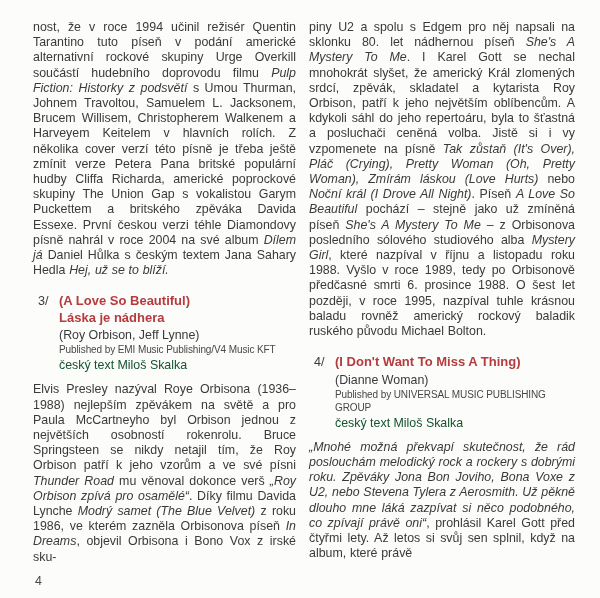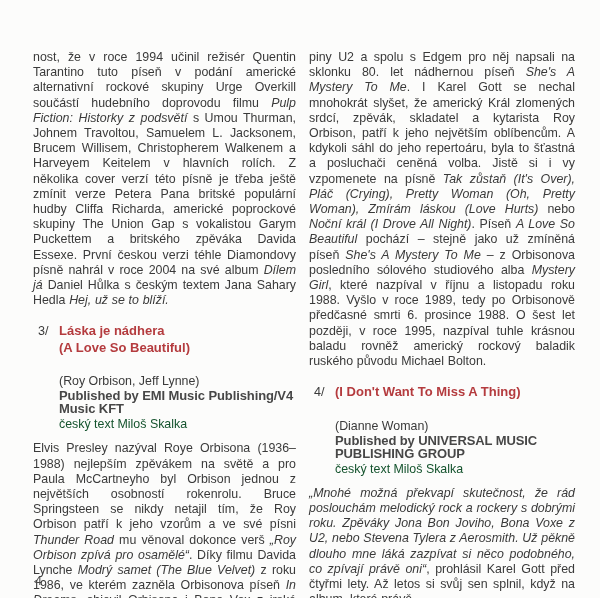--- a/index.html
+++ b/index.html
@@ -5,21 +5,21 @@
   html,body{margin:0;padding:0;background:#e9e9e7;}
   .page{
     position:relative;
     width:600px;height:598px;
     margin:0 auto;
     background:#fcfcfb;
     overflow:hidden;
     font-family:"Liberation Sans","DejaVu Sans",sans-serif;
     color:#3a3a3a;
     box-sizing:border-box;
-    padding:50px 25px 0 33px;
+    padding:20px 25px 0 33px;
   }
   .columns{display:flex;gap:13px;}
   .col{flex:0 0 auto;}
   .col-left{width:263px;}
   .col-right{width:266px;}
   p.body{
     margin:0;
     font-size:12.4px;
     line-height:15.2px;
     text-align:justify;
@@ -32,43 +32,43 @@
   .track-head{display:flex;align-items:flex-start;}
   .track-num{
     flex:0 0 21px;
     font-size:12.6px;line-height:16.5px;color:#3a3a3a;
   }
   .track-titles{flex:1 1 auto;}
   .track-title{
     font-size:13px;line-height:16.5px;
     font-weight:bold;color:var(--accent,#b43b3e);
   }
-  .track-writers{font-size:12.4px;line-height:16px;color:#3a3a3a;margin-top:17px;}
-  .track-pub{font-size:13px;line-height:13px;color:#474747;letter-spacing:-0.1px;font-weight:bold;}
+  .track-writers{font-size:12.4px;line-height:16px;color:#3a3a3a;margin-top:1px;}
+  .track-pub{font-size:10px;line-height:13px;color:#474747;letter-spacing:-0.1px;}
   .track-credit{font-size:12.4px;line-height:16px;color:#14532d;margin-top:1px;}
   .page-number{
     position:absolute;left:35px;top:574px;
     font-size:12.4px;color:#4a4a4a;
   }
 </style>
 </head>
 <body>
 
 <div class="page">
   <div class="columns">
 
     <div class="col col-left">
       <p class="body" lang="cs"><span>nost, že v roce 1994 učinil režisér Quentin Tarantino tuto píseň v podání americké alternativní rockové skupiny Urge Overkill součástí hudebního doprovodu filmu </span><i>Pulp Fiction: Historky z podsvětí</i><span> s Umou Thurman, Johnem Travoltou, Samuelem L. Jacksonem, Brucem Willisem, Christopherem Walkenem a Harveyem Keitelem v hlavních rolích. Z několika cover verzí této písně je třeba ještě zmínit verze Petera Pana britské populární hudby Cliffa Richarda, americké poprockové skupiny The Union Gap s vokalistou Garym Puckettem a britského zpěváka Davida Essexe. První českou verzi téhle Diamondovy písně nahrál v roce 2004 na své album </span><i>Dílem já</i><span> Daniel Hůlka s českým textem Jana Sahary Hedla </span><i>Hej, už se to blíží.</i></p>
 
       <div class="track">
         <div class="track-head">
           <span class="track-num">3/</span>
           <div class="track-titles">
+            <div class="track-title">(A Love So Beautiful)</div>
             <div class="track-title">Láska je nádhera</div>
-            <div class="track-title">(A Love So Beautiful)</div>
             <div class="track-writers">(Roy Orbison, Jeff Lynne)</div>
             <div class="track-pub">Published by EMI Music Publishing/V4 Music KFT</div>
             <div class="track-credit">český text Miloš Skalka</div>
           </div>
         </div>
       </div>
 
       <p class="body" lang="cs"><span>Elvis Presley nazýval Roye Orbisona (1936–1988) nejlepším zpěvákem na světě a pro Paula McCartneyho byl Orbison jednou z největších osobností rokenrolu. Bruce Springsteen se nikdy netajil tím, že Roy Orbison patří k jeho vzorům a ve své písni </span><i>Thunder Road</i><span> mu věnoval dokonce verš </span><i>„Roy Orbison zpívá pro osamělé“</i><span>. Díky filmu Davida Lynche </span><i>Modrý samet (The Blue Velvet)</i><span> z roku 1986, ve kterém zazněla Orbisonova píseň </span><i>In Dreams</i><span>, objevil Orbisona i Bono Vox z irské sku-</span></p>
     </div>
 

